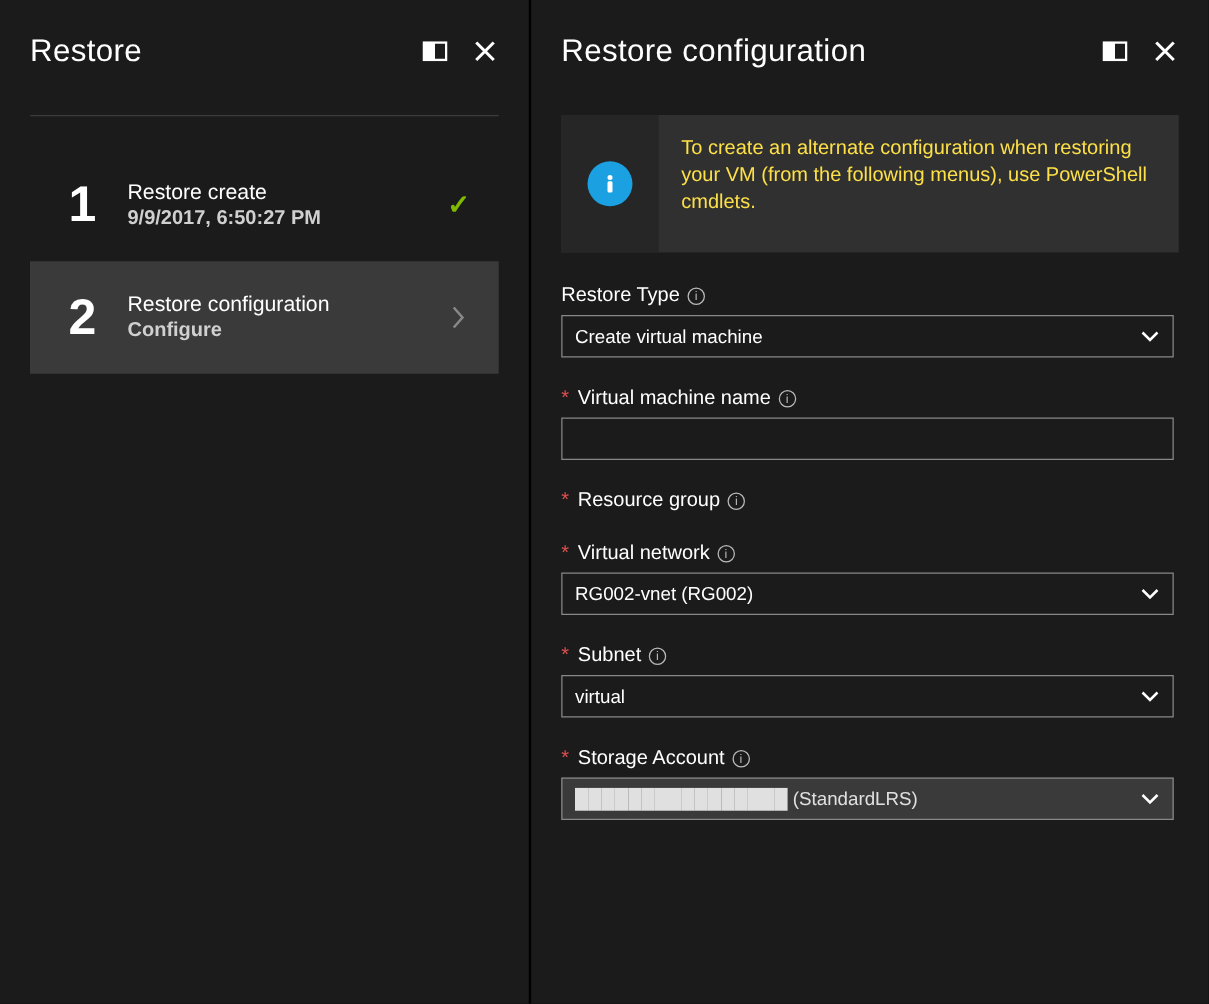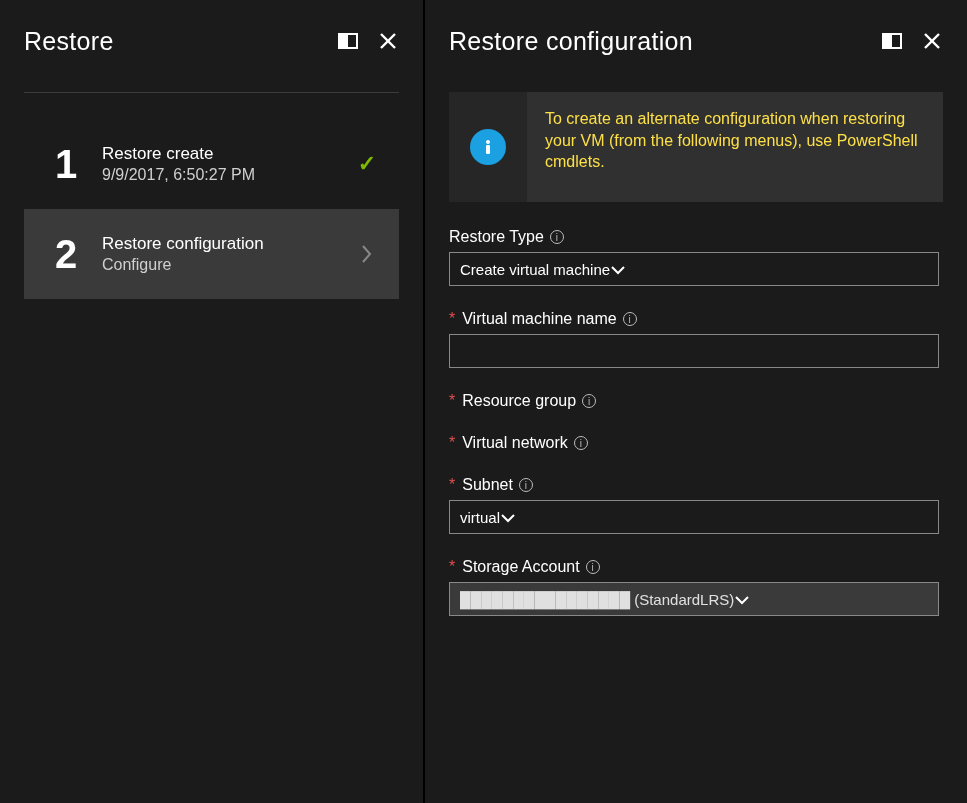--- a/index.html
+++ b/index.html
@@ -45,21 +45,21 @@
     cursor:pointer;
   }
   .step.active { background:#3a3a3a; }
   .step-num {
     font-size: 40px; font-weight:600;
     width: 60px; text-align:center;
     color:#fff;
   }
   .step-text { flex:1; padding-left: 6px; }
   .step-title { font-size:17px; color:#fff; }
-  .step-sub { font-size:16px; color:#d0d0d0; margin-top:2px; }
+  .step-sub { font-size:16px; color:#d0d0d0; margin-top:2px;font-weight:bold; }
   .step-status { width:28px; display:flex; align-items:center; justify-content:center; }
   .check { color:#7fba00; font-size:22px; font-weight:bold; }
   .chev { color:#888; }
 
   .info-box {
     display:flex; background:#303030;
     margin-top:28px;
     padding:0;
     min-height:110px;
   }
@@ -92,21 +92,21 @@
     font-size:10px; color:#bbb; font-style:normal;
     margin-left:2px;
   }
   .control {
     width:100%; height:34px;
     background:#1b1b1b;
     border:1px solid #888;
     color:#fff;
     font-size:15px;
     padding:0 10px;
-    display:flex; align-items:center; 
+    display:flex; align-items:center; justify-content:space-between;
     cursor:pointer;
   }
   .control input[type=text]{
     width:100%; height:32px; background:transparent; border:0; outline:0;
     color:#fff; font-size:15px;
   }
   .control .dd-arrow { color:#fff; }
   .control.disabled { background:#3a3a3a; color:#e0e0e0; cursor:default; }
 </style>
 </head>
@@ -228,20 +228,28 @@
           <span class="info-i">i</span>
         </div>
       </div>
 
       <div class="field">
         <div class="field-label">
           <span class="req">*</span>
           <span>Virtual network</span>
           <span class="info-i">i</span>
         </div>
+        <div class="control">
+          <span>RG002-vnet (RG002)</span>
+          <span class="dd-arrow">
+            <svg width="16" height="10" viewBox="0 0 16 10" fill="none" stroke="#fff" stroke-width="2">
+                <polyline points="2,2 8,8 14,2"></polyline>
+              </svg>
+          </span>
+        </div>
       </div>
 
       <div class="field">
         <div class="field-label">
           <span class="req">*</span>
           <span>Subnet</span>
           <span class="info-i">i</span>
         </div>
         <div class="control">
           <span>virtual</span>

